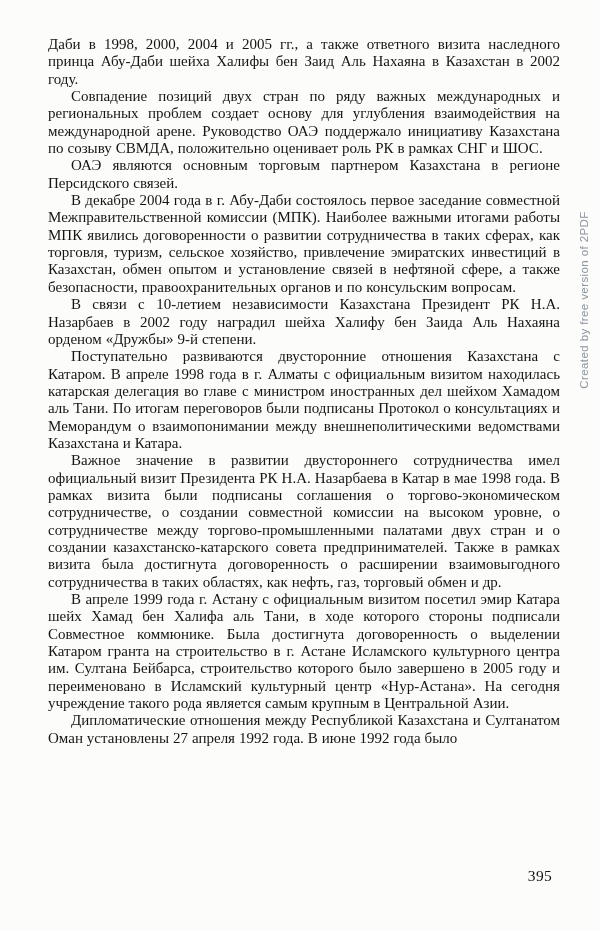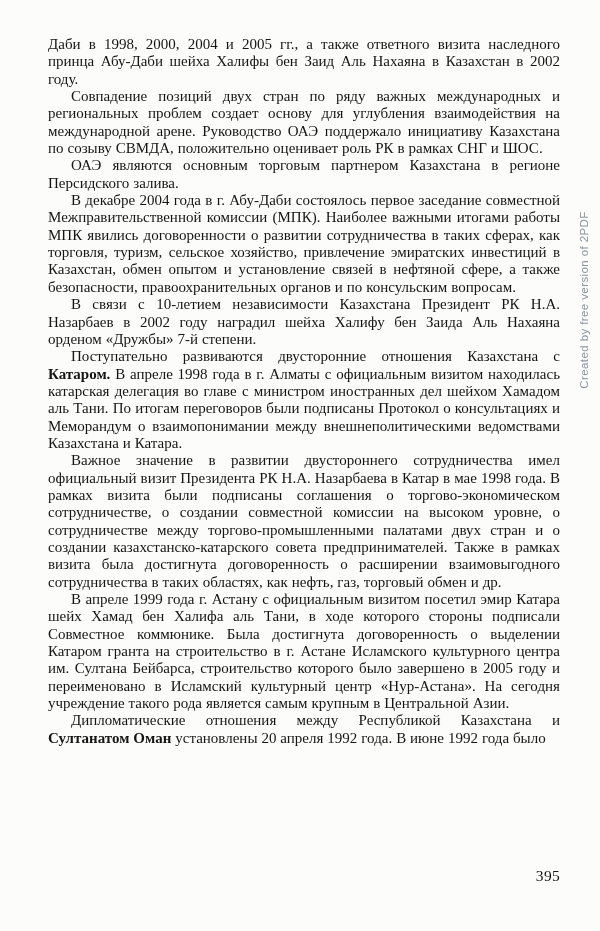--- a/index.html
+++ b/index.html
@@ -34,25 +34,25 @@
   }
   .para {
     margin: 0;
     padding: 0;
     text-indent: 23px;
   }
   .para.noindent {
     text-indent: 0;
   }
   .run-bold {
-    font-weight: bold;
+    font-weight: normal;
   }
   .folio {
     position: absolute;
-    left: 48px;
+    left: 40px;
     top: 867px;
     width: 512px;
     text-align: right;
     font-size: 15.5px;
     letter-spacing: 0.3px;
   }
   .watermark {
     position: absolute;
     left: 584px;
     top: 300px;
@@ -69,33 +69,33 @@
 
 <div class="page">
 
   <main class="text-column">
 
     <p class="para noindent"><span>Даби в 1998, 2000, 2004 и 2005 гг., а также ответного визита наследного принца Абу-Даби шейха Халифы бен Заид Аль Нахаяна в Казахстан в 2002 году.</span></p>
 
 
     <p class="para"><span>Совпадение позиций двух стран по ряду важных международных и региональных проблем создает основу для углубления взаимодействия на международной арене. Руководство ОАЭ поддержало инициативу Казахстана по созыву СВМДА, положительно оценивает роль РК в рамках СНГ и ШОС.</span></p>
 
-    <p class="para"><span>ОАЭ являются основным торговым партнером Казахстана в регионе Персидского залива.</span></p>
+    <p class="para"><span>ОАЭ являются основным торговым партнером Казахстана в регионе Персидского связей.</span></p>
 
     <p class="para"><span>В декабре 2004 года в г. Абу-Даби состоялось первое заседание совместной Межправительственной комиссии (МПК). Наиболее важными итогами работы МПК явились договоренности о развитии сотрудничества в таких сферах, как торговля, туризм, сельское хозяйство, привлечение эмиратских инвестиций в Казахстан, обмен опытом и установление связей в нефтяной сфере, а также безопасности, правоохранительных органов и по консульским вопросам.</span></p>
 
-    <p class="para"><span>В связи с 10-летием независимости Казахстана Президент РК Н.А. Назарбаев в 2002 году наградил шейха Халифу бен Заида Аль Нахаяна орденом «Дружбы» 7-й степени.</span></p>
+    <p class="para"><span>В связи с 10-летием независимости Казахстана Президент РК Н.А. Назарбаев в 2002 году наградил шейха Халифу бен Заида Аль Нахаяна орденом «Дружбы» 9-й степени.</span></p>
 
     <p class="para"><span>Поступательно развиваются двусторонние отношения Казахстана с </span><span class="run-bold">Катаром.</span><span> В апреле 1998 года в г. Алматы с официальным визитом находилась катарская делегация во главе с министром иностранных дел шейхом Хамадом аль Тани. По итогам переговоров были подписаны Протокол о консультациях и Меморандум о взаимопонимании между внешнеполитическими ведомствами Казахстана и Катара.</span></p>
 
     <p class="para"><span>Важное значение в развитии двустороннего сотрудничества имел официальный визит Президента РК Н.А. Назарбаева в Катар в мае 1998 года. В рамках визита были подписаны соглашения о торгово-экономическом сотрудничестве, о создании совместной комиссии на высоком уровне, о сотрудничестве между торгово-промышленными палатами двух стран и о создании казахстанско-катарского совета предпринимателей. Также в рамках визита была достигнута договоренность о расширении взаимовыгодного сотрудничества в таких областях, как нефть, газ, торговый обмен и др.</span></p>
 
     <p class="para"><span>В апреле 1999 года г. Астану с официальным визитом посетил эмир Катара шейх Хамад бен Халифа аль Тани, в ходе которого стороны подписали Совместное коммюнике. Была достигнута договоренность о выделении Катаром гранта на строительство в г. Астане Исламского культурного центра им. Султана Бейбарса, строительство которого было завершено в 2005 году и переименовано в Исламский культурный центр «Нур-Астана». На сегодня учреждение такого рода является самым крупным в Центральной Азии.</span></p>
 
-    <p class="para"><span>Дипломатические отношения между Республикой Казахстана и </span><span class="run-bold">Султанатом Оман</span><span> установлены 20 апреля 1992 года. В июне 1992 года было</span></p>
+    <p class="para"><span>Дипломатические отношения между Республикой Казахстана и </span><span class="run-bold">Султанатом Оман</span><span> установлены 27 апреля 1992 года. В июне 1992 года было</span></p>
 
   </main>
 
   <div class="folio">395</div>
 
   <div class="watermark">Created by free version of 2PDF</div>
 
 </div>
 
 </body></html>

